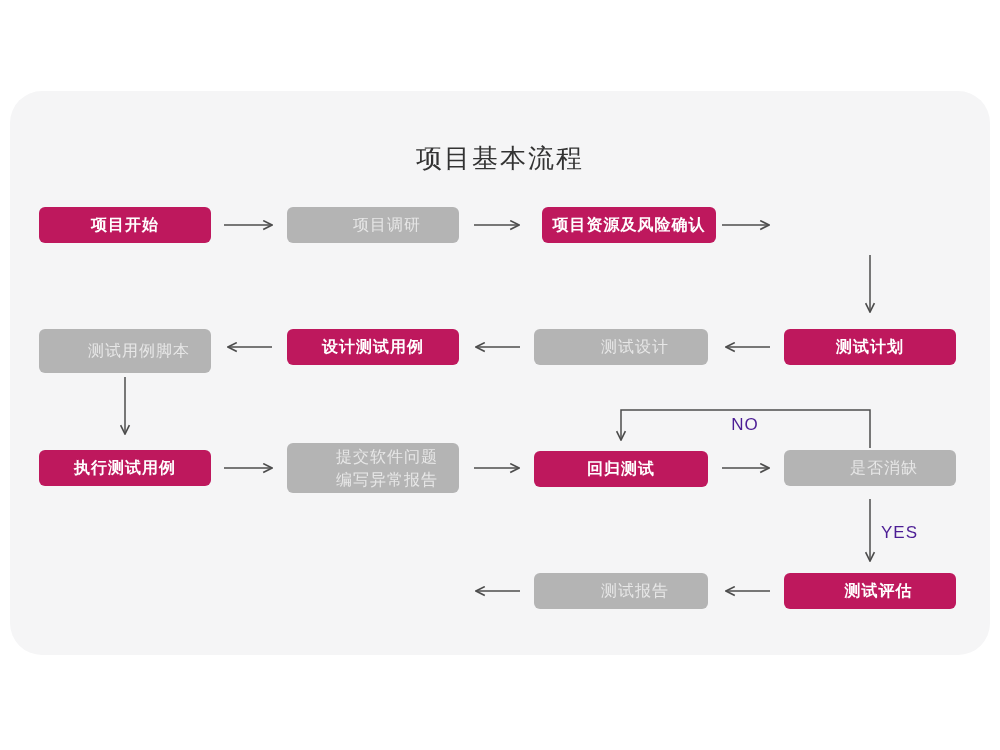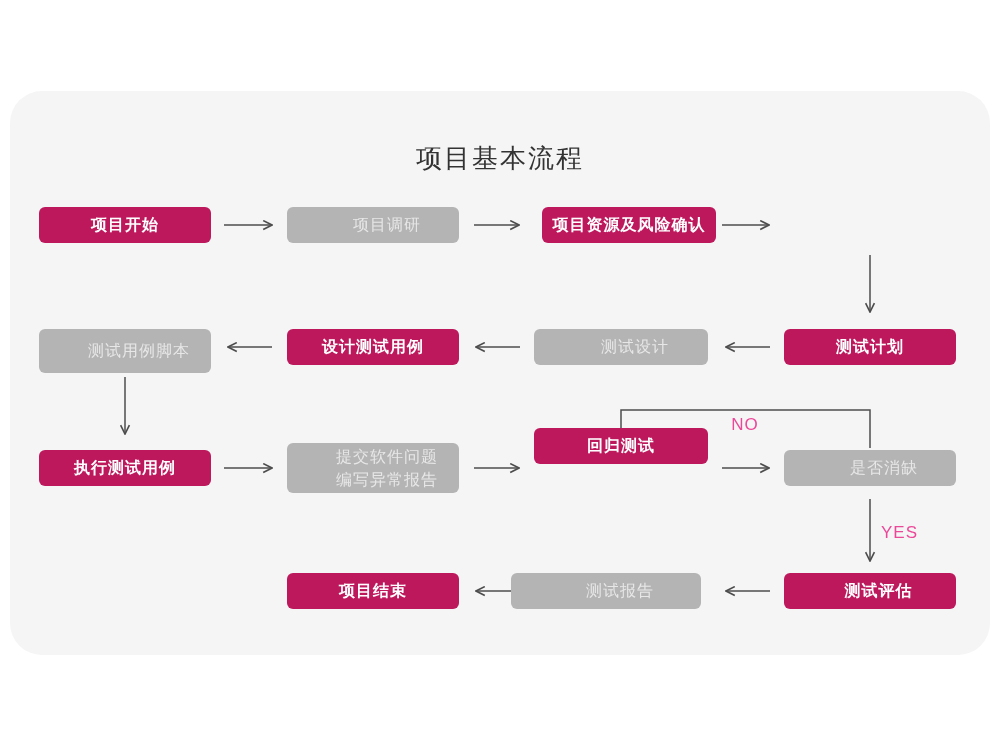--- a/index.html
+++ b/index.html
@@ -16,21 +16,21 @@
   }
   .node {
     position:absolute; display:flex; align-items:center; justify-content:center;
     border-radius:6px; font-size:16px; letter-spacing:1px; box-sizing:border-box;
   }
   .node.purple { background:#be185d; color:#ffffff;font-weight:bold; }
   .node.gray   { background:#b4b4b4; color:#e7e7e7;padding-left:28px; }
   .node.tall   { white-space:pre-line; text-align:center; line-height:1.45; }
   svg.arrows { position:absolute; left:0; top:0; width:1000px; height:750px; pointer-events:none; }
   .edge-label {
-    position:absolute; color:#ec4899; font-size:17px; letter-spacing:1px;
+    position:absolute; color:#4c1d95; font-size:17px; letter-spacing:1px;
   }
   .edge-label.no  { left:700px; top:415px; width:90px; text-align:center; }
   .edge-label.yes { left:881px; top:523px; }
 </style>
 </head>
 <body>
 
 <div class="stage">
 
   <div class="card"></div>
@@ -67,23 +67,22 @@
   <div class="node purple" style="left:534px; top:207px; width:174px; height:36px;margin-left:8px;">项目资源及风险确认</div>
 
   <div class="node purple" style="left:784px; top:329px; width:172px; height:36px;">测试计划</div>
   <div class="node gray" style="left:534px; top:329px; width:174px; height:36px;">测试设计</div>
   <div class="node purple" style="left:287px; top:329px; width:172px; height:36px;text-align:right;">设计测试用例</div>
   <div class="node gray" style="left:39px;  top:329px; width:172px; height:44px;">测试用例脚本</div>
 
   <div class="node purple" style="left:39px;  top:450px; width:172px; height:36px;">执行测试用例</div>
   <div class="node gray tall" style="left:287px; top:443px; width:172px; height:50px;">提交软件问题
 编写异常报告</div>
-  <div class="node purple" style="left:534px; top:428px; width:174px; height:36px;">回归测试</div>
+  <div class="node purple" style="left:534px; top:451px; width:174px; height:36px;">回归测试</div>
   <div class="node gray" style="left:784px; top:450px; width:172px; height:36px;">是否消缺</div>
 
   <div class="node purple" style="left:784px; top:573px; width:172px; height:36px;padding-left:17px;">测试评估</div>
-  <div class="node gray" style="left:511px; top:573px; width:190px; height:36px;">测试报告</div>
-  <div class="node purple" style="left:287px; top:573px; width:172px; height:36px;">项目结束</div>
+  <div class="node gray" style="left:534px; top:573px; width:174px; height:36px;">测试报告</div>
 
   <div class="edge-label no">NO</div>
   <div class="edge-label yes">YES</div>
 
 </div>
 
 </body></html>

